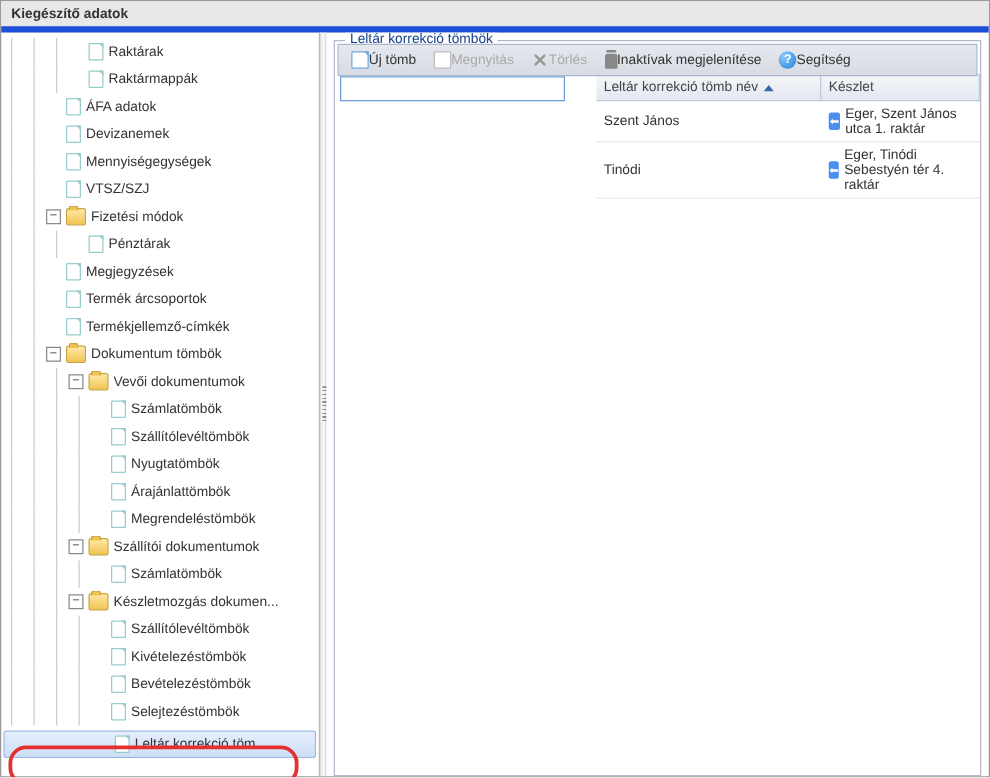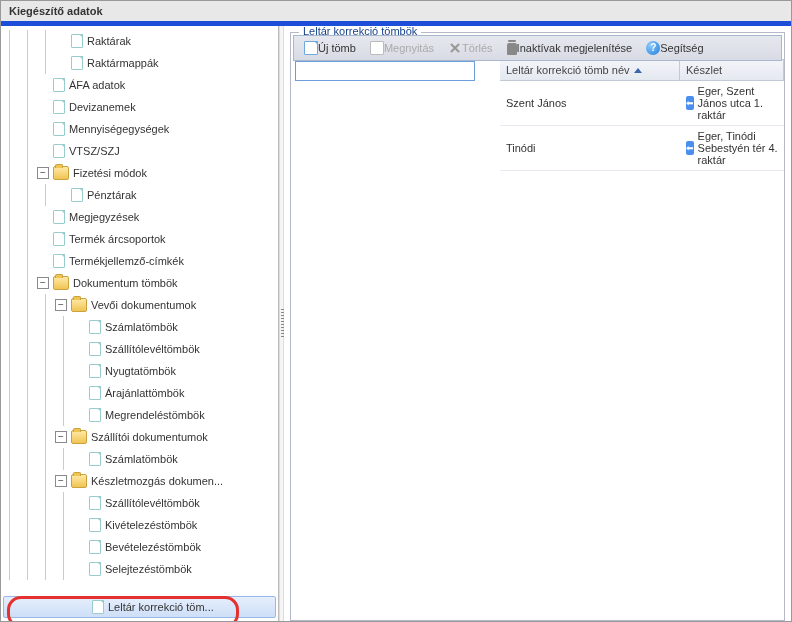--- a/index.html
+++ b/index.html
@@ -1,20 +1,20 @@
 <!DOCTYPE html>
 <html><head>
 <meta charset="utf-8">
 <style>
 * { box-sizing: border-box; margin: 0; padding: 0; }
 body { font-family: Tahoma, Arial, sans-serif; font-size: 11px; color: #333; background: #fff; width: 792px; height: 622px; overflow: hidden; }
 .container { display: flex; flex-direction: column; width: 100%; height: 100%; border: 1px solid #999; }
 .titlebar { background: #e8e8e8; border-bottom: 5px solid #1d4ed8; padding: 4px 8px; font-weight: bold; }
 .body { display: flex; flex: 1; overflow: hidden; }
-.sidebar { width: 278px; border-right: 1px solid #bbb; overflow-y: auto; overflow-x: hidden; position: relative; padding-top: 4px; }
+.sidebar { width: 255px; border-right: 1px solid #bbb; overflow-y: auto; overflow-x: hidden; position: relative; padding-top: 4px; }
 .sidebar-inner { position: relative; }
 .splitter-handle { width: 5px; background: #f5f5f5; border-left: 1px solid #ddd; border-right: 1px solid #ddd; cursor: col-resize; position: relative; }
 .splitter-handle::after { content: ""; position: absolute; left: 1px; top: 50%; width: 3px; height: 30px; transform: translateY(-50%); background: repeating-linear-gradient(to bottom, #888 0 1px, transparent 1px 3px); }
 .main { flex: 1; display: flex; flex-direction: column; overflow: hidden; }
 .fieldset { margin: 6px 6px 0 6px; border: 1px solid #b5b8c8; position: relative; padding: 26px 0 0 0; flex: 1; display: flex; }
 .fieldset-legend { position: absolute; top: -8px; left: 8px; background: #fff; padding: 0 4px; color: #15428b; font-weight: normal; }
 .toolbar { position: absolute; top: 2px; left: 2px; right: 2px; background: linear-gradient(#e6e8ee,#d8dbe4); border: 1px solid #a9b7cf; display: flex; align-items: center; padding: 2px 4px; gap: 2px; height: 26px; }
 .tbtn { display: flex; align-items: center; gap: 0; padding: 2px 6px; border-radius: 2px; cursor: default; color: #333; }
 .tbtn.disabled { color: #aaa; }
 .tbicon { width: 14px; height: 14px; display: inline-block; }
@@ -256,21 +256,21 @@
           </div>
         <div class="node">
             <span class="indent line-v"></span>
             <span class="indent line-v"></span>
             <span class="indent line-v"></span>
             <span class="indent line-v"></span>
             <span class="toggle blank"></span>
             <span class="nicon doc"></span>
             <span class="label">Selejtezéstömbök</span>
           </div>
-        <div class="node selected" style="margin:16px 2px;">
+        <div class="node selected" style="margin:4px 2px;">
             <span class="indent line-blank"></span>
             <span class="indent line-blank"></span>
             <span class="indent line-blank"></span>
             <span class="indent line-blank"></span>
             <span class="toggle blank"></span>
             <span class="nicon doc"></span>
             <span class="label">Leltár korrekció töm...</span>
           </div>
         <div class="highlight" style="left:6px; top:566px; width:232px; height:32px;"></div>
       </div>

